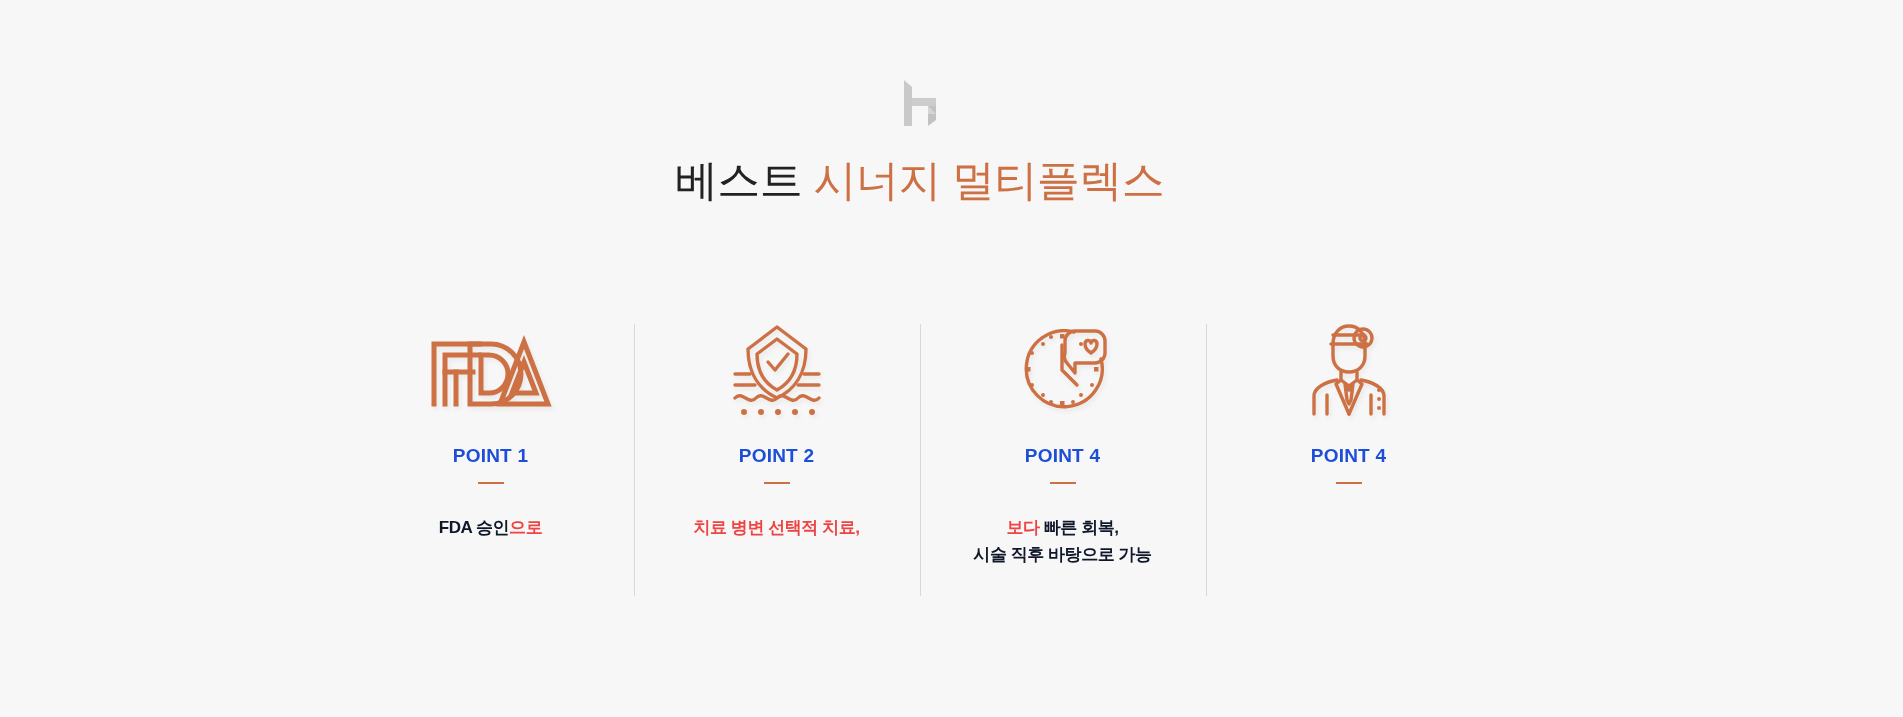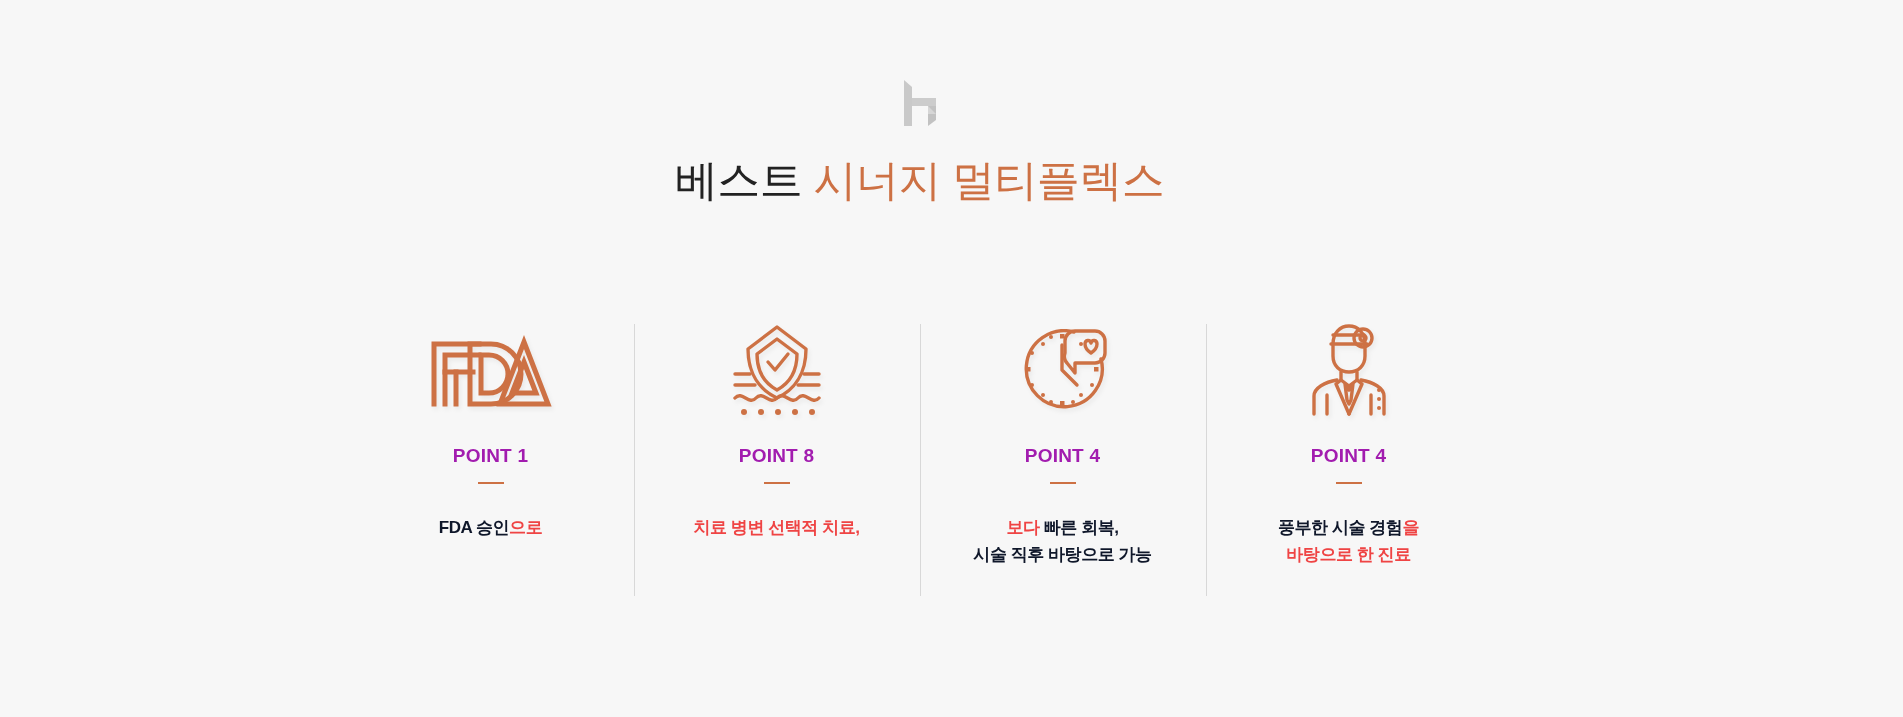--- a/index.html
+++ b/index.html
@@ -91,21 +91,21 @@
   }
   .point-icon svg {
     display: block;
     filter: drop-shadow(2px 3px 2px rgba(0,0,0,0.055));
   }
 
   .point-label {
     font-size: 19px;
     font-weight: 700;
     letter-spacing: 0.2px;
-    color: #a21caf;
+    color: #1d4ed8;
     line-height: 1;
     margin: 0;
   }
 
   .point-dash {
     width: 26px;
     height: 2px;
     background: #cd7144;
     margin: 17px auto 0 auto;
     border: 0;
@@ -197,21 +197,21 @@
           </g>
           <g fill="#cd7144">
             <circle cx="16" cy="90" r="3"></circle>
             <circle cx="33" cy="90" r="3"></circle>
             <circle cx="50" cy="90" r="3"></circle>
             <circle cx="67" cy="90" r="3"></circle>
             <circle cx="84" cy="90" r="3"></circle>
           </g>
         </svg>
       </div>
-      <p class="point-label">POINT 8</p>
+      <p class="point-label">POINT 2</p>
       <hr class="point-dash">
       <p class="point-desc">
         <span class="line"><span class="pl">치료 병변 선택적 치료,</span></span>
       </p>
     </div>
 
     <div class="point">
       <div class="point-icon">
         <svg width="92" height="90" viewBox="0 0 92 90" aria-hidden="true">
           <g fill="none" stroke="#cd7144" stroke-width="3.4" stroke-linecap="round" stroke-linejoin="round">
@@ -277,20 +277,16 @@
           </g>
           <g fill="#cd7144">
             <circle cx="72" cy="68" r="2"></circle>
             <circle cx="72" cy="77" r="2"></circle>
             <circle cx="72" cy="86" r="2"></circle>
           </g>
         </svg>
       </div>
       <p class="point-label">POINT 4</p>
       <hr class="point-dash">
-      <p class="point-desc">
-        <span class="line"><span class="hl">풍부한 시술 경험</span><span class="pl">을</span></span>
-        <span class="line"><span class="pl">바탕으로 한 진료</span></span>
-      </p>
     </div>
 
   </div>
 </div>
 
 </body></html>

